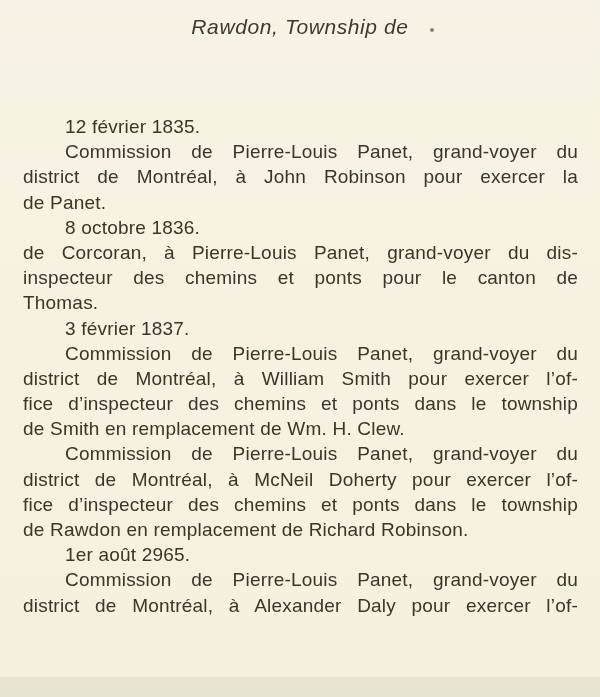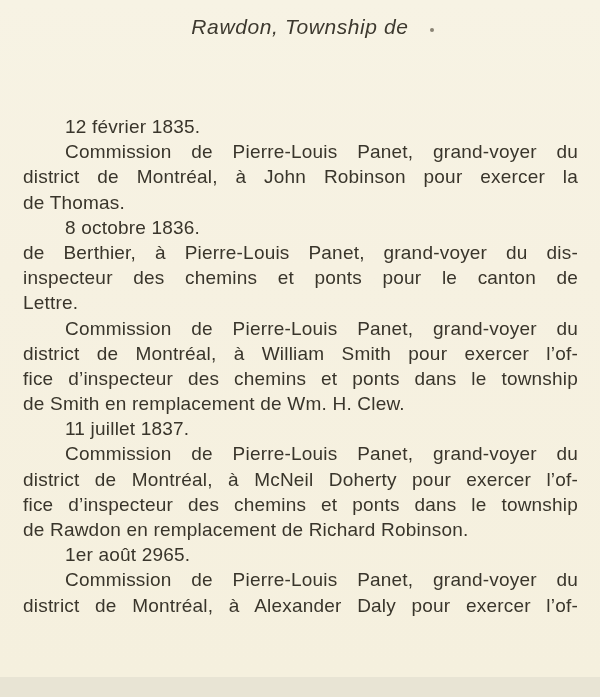--- a/index.html
+++ b/index.html
@@ -71,30 +71,30 @@
 
   <div class="header-row">
     <span class="page-title">Rawdon, Township de</span>
   </div>
   <span class="ink-dot"></span>
 
   <div class="body-block">
     <div class="line l-date">12 février 1835.</div>
     <div class="line l-first">Commission de Pierre-Louis Panet, grand-voyer du</div>
     <div class="line l-just">district de Montréal, à John Robinson pour exercer la</div>
-    <div class="line l-end">de Thomas.</div>
+    <div class="line l-end">de Panet.</div>
     <div class="line l-date">8 octobre 1836.</div>
-    <div class="line l-just">de Berthier, à Pierre-Louis Panet, grand-voyer du dis-</div>
+    <div class="line l-just">de Corcoran, à Pierre-Louis Panet, grand-voyer du dis-</div>
     <div class="line l-just">inspecteur des chemins et ponts pour le canton de</div>
-    <div class="line l-end">Lettre.</div>
+    <div class="line l-end">Thomas.</div>
+    <div class="line l-date">3 février 1837.</div>
     <div class="line l-first">Commission de Pierre-Louis Panet, grand-voyer du</div>
     <div class="line l-just">district de Montréal, à William Smith pour exercer l’of-</div>
     <div class="line l-just">fice d’inspecteur des chemins et ponts dans le township</div>
     <div class="line l-end">de Smith en remplacement de Wm. H. Clew.</div>
-    <div class="line l-date">11 juillet 1837.</div>
     <div class="line l-first">Commission de Pierre-Louis Panet, grand-voyer du</div>
     <div class="line l-just">district de Montréal, à McNeil Doherty pour exercer l’of-</div>
     <div class="line l-just">fice d’inspecteur des chemins et ponts dans le township</div>
     <div class="line l-end">de Rawdon en remplacement de Richard Robinson.</div>
     <div class="line l-date">1er août 2965.</div>
     <div class="line l-first">Commission de Pierre-Louis Panet, grand-voyer du</div>
     <div class="line l-just">district de Montréal, à Alexander Daly pour exercer l’of-</div>
   </div>
 
 </div>

